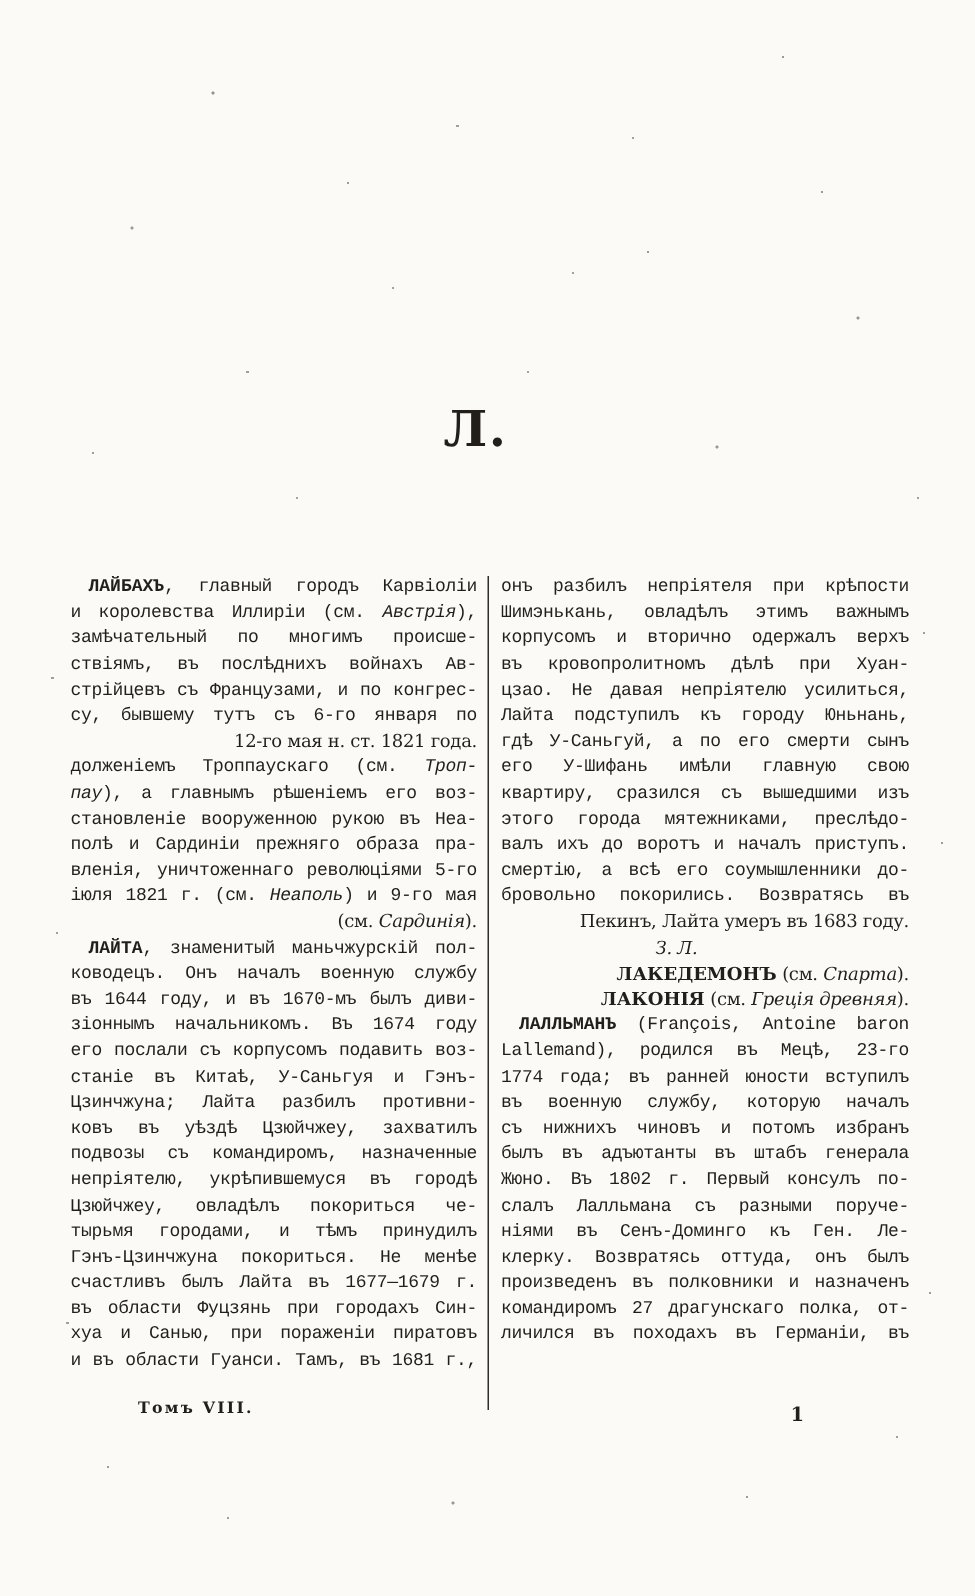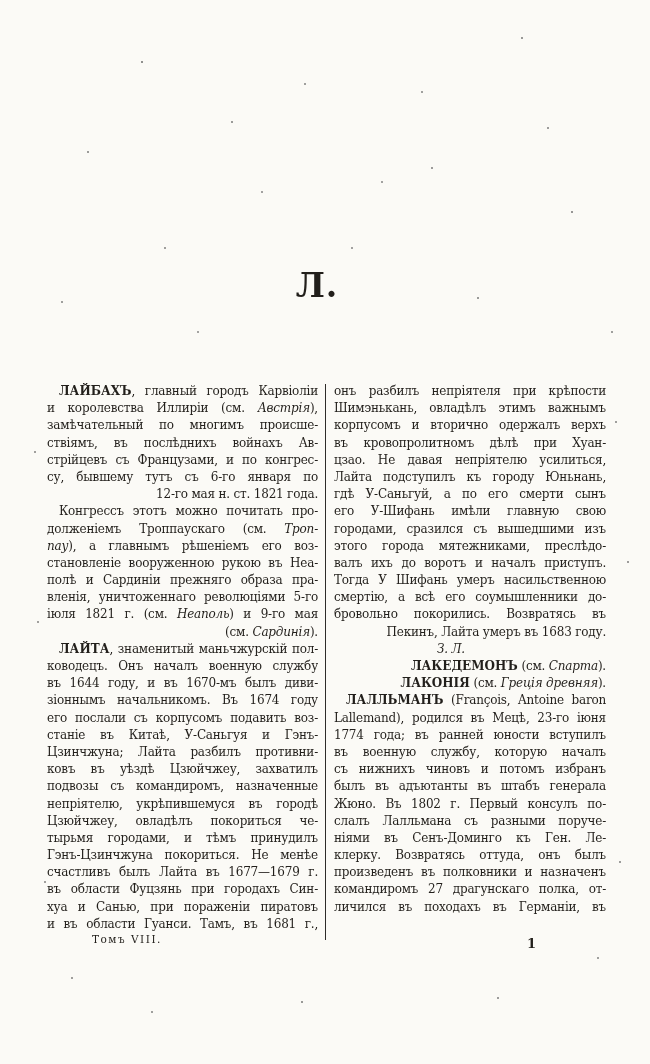--- a/index.html
+++ b/index.html
@@ -57,50 +57,49 @@
   .col-right { left:334px; width:272px; }
   .divider {
     position:absolute; left:325px; top:384px;
     width:1px; height:556px; background:#2e2c29;
   }
   .tline {
     height:17.2px; line-height:17.2px;
     font-size:12px; letter-spacing:-0.2px;
     overflow:hidden; white-space:normal;
   }
-  .tline.just  { text-align:justify; text-align-last:justify; }
+  .tline.just  { text-align:justify; text-align-last:justify;font-family:Liberation Mono, monospace; }
   .tline.left  { text-align:right; }
   .tline.right { text-align:center; padding-right:38px; }
   .tline.ind   { text-indent:12px; }
   .hw { font-weight:bold; letter-spacing:0; }
   .it { font-style:italic; }
   .footer-volume {
     position:absolute; left:92px; top:933px;
-    font-size:10.5px; font-weight:normal; letter-spacing:1.5px;
+    font-size:10.5px; font-weight:bold; letter-spacing:1.5px;
   }
   .footer-page {
     position:absolute; left:527px; top:936px;
     font-size:13px; font-weight:bold;
   }
 </style>
 </head>
 <body>
 
 <div class="page">
   <div class="heading">Л.</div>
 
   <div class="col col-left">
       <div class="tline just ind"><span class="hw">ЛАЙБАХЪ</span><span class="rm">, главный городъ Карвіоліи</span></div>
       <div class="tline just"><span class="rm">и королевства Иллиріи (см. </span><span class="it">Австрія</span><span class="rm">),</span></div>
       <div class="tline just"><span class="rm">замѣчательный по многимъ происше-</span></div>
       <div class="tline just"><span class="rm">ствіямъ, въ послѣднихъ войнахъ Ав-</span></div>
       <div class="tline just"><span class="rm">стрійцевъ съ Французами, и по конгрес-</span></div>
       <div class="tline just"><span class="rm">су, бывшему тутъ съ 6-го января по</span></div>
       <div class="tline left"><span class="rm">12-го мая н. ст. 1821 года.</span></div>
-      <div class="tline just ind"><span class="rm">Конгрессъ этотъ можно почитать про-</span></div>
       <div class="tline just"><span class="rm">долженіемъ Троппаускаго (см. </span><span class="it">Троп-</span></div>
       <div class="tline just"><span class="it">пау</span><span class="rm">), а главнымъ рѣшеніемъ его воз-</span></div>
       <div class="tline just"><span class="rm">становленіе вооруженною рукою въ Неа-</span></div>
       <div class="tline just"><span class="rm">полѣ и Сардиніи прежняго образа пра-</span></div>
       <div class="tline just"><span class="rm">вленія, уничтоженнаго революціями 5-го</span></div>
       <div class="tline just"><span class="rm">іюля 1821 г. (см. </span><span class="it">Неаполь</span><span class="rm">) и 9-го мая</span></div>
       <div class="tline left"><span class="rm">(см. </span><span class="it">Сардинія</span><span class="rm">).</span></div>
       <div class="tline just ind"><span class="hw">ЛАЙТА</span><span class="rm">, знаменитый маньчжурскій пол-</span></div>
       <div class="tline just"><span class="rm">ководецъ. Онъ началъ военную службу</span></div>
       <div class="tline just"><span class="rm">въ 1644 году, и въ 1670-мъ былъ диви-</span></div>
@@ -124,24 +123,23 @@
 
   <div class="col col-right">
       <div class="tline just"><span class="rm">онъ разбилъ непріятеля при крѣпости</span></div>
       <div class="tline just"><span class="rm">Шимэнькань, овладѣлъ этимъ важнымъ</span></div>
       <div class="tline just"><span class="rm">корпусомъ и вторично одержалъ верхъ</span></div>
       <div class="tline just"><span class="rm">въ кровопролитномъ дѣлѣ при Хуан-</span></div>
       <div class="tline just"><span class="rm">цзао. Не давая непріятелю усилиться,</span></div>
       <div class="tline just"><span class="rm">Лайта подступилъ къ городу Юньнань,</span></div>
       <div class="tline just"><span class="rm">гдѣ У-Саньгуй, а по его смерти сынъ</span></div>
       <div class="tline just"><span class="rm">его У-Шифань имѣли главную свою</span></div>
-      <div class="tline just"><span class="rm">городами, сразился съ вышедшими изъ</span></div>
+      <div class="tline just"><span class="rm">квартиру, сразился съ вышедшими изъ</span></div>
       <div class="tline just"><span class="rm">этого города мятежниками, преслѣдо-</span></div>
       <div class="tline just"><span class="rm">валъ ихъ до воротъ и началъ приступъ.</span></div>
-      <div class="tline just"><span class="rm">Тогда У Шифань умеръ насильственною</span></div>
       <div class="tline just"><span class="rm">смертію, а всѣ его соумышленники до-</span></div>
       <div class="tline just"><span class="rm">бровольно покорились. Возвратясь въ</span></div>
       <div class="tline left"><span class="rm">Пекинъ, Лайта умеръ въ 1683 году.</span></div>
       <div class="tline right"><span class="it">З. Л.</span></div>
       <div class="tline left ind"><span class="hw">ЛАКЕДЕМОНЪ</span><span class="rm"> (см. </span><span class="it">Спарта</span><span class="rm">).</span></div>
       <div class="tline left ind"><span class="hw">ЛАКОНІЯ</span><span class="rm"> (см. </span><span class="it">Греція древняя</span><span class="rm">).</span></div>
       <div class="tline just ind"><span class="hw">ЛАЛЛЬМАНЪ</span><span class="rm"> (François, Antoine baron de</span></div>
       <div class="tline just"><span class="rm">Lallemand), родился въ Мецѣ, 23-го іюня</span></div>
       <div class="tline just"><span class="rm">1774 года; въ ранней юности вступилъ</span></div>
       <div class="tline just"><span class="rm">въ военную службу, которую началъ</span></div>

